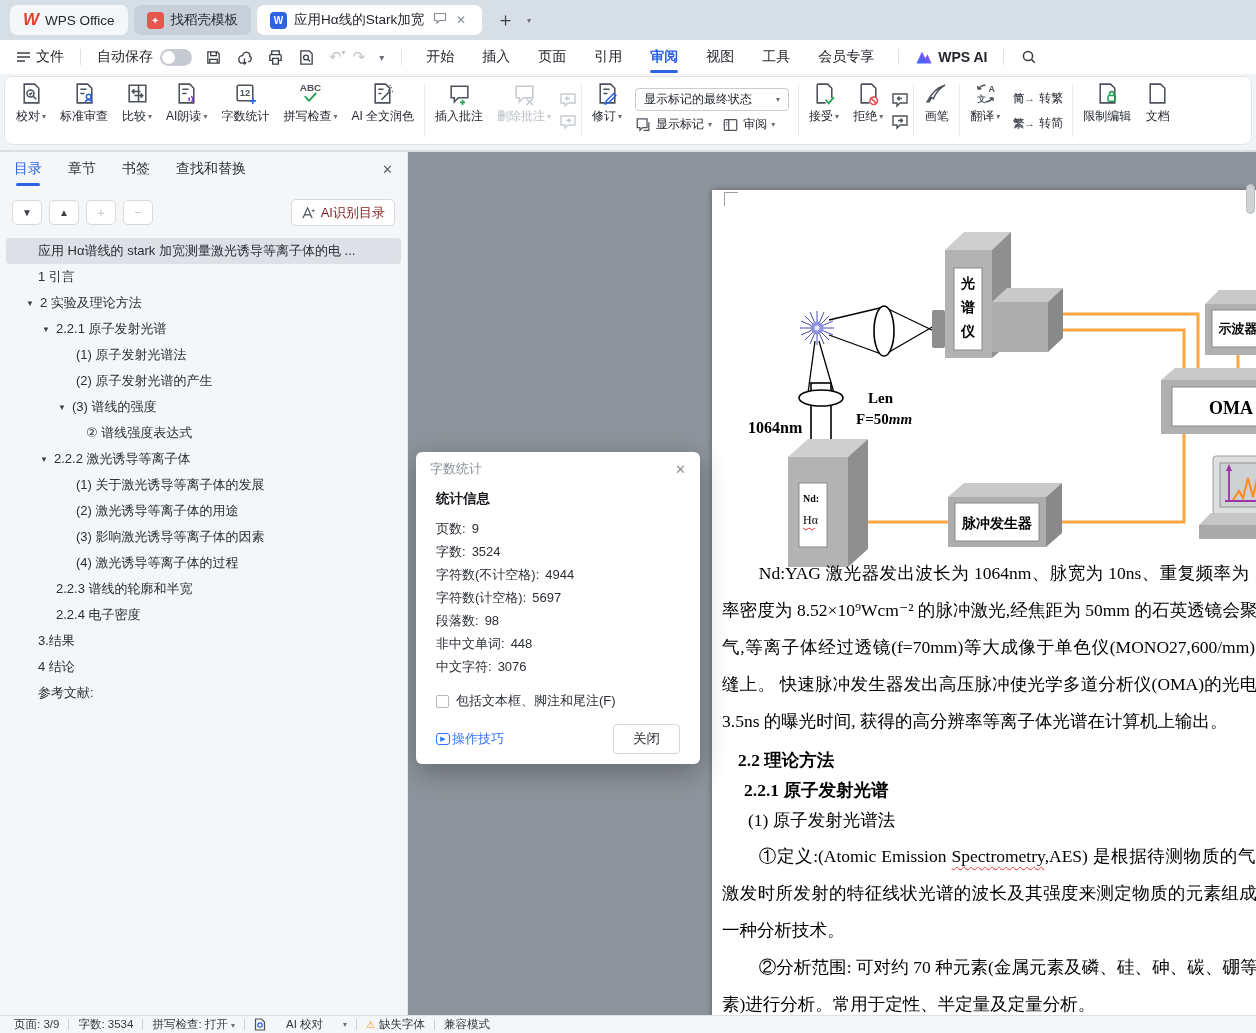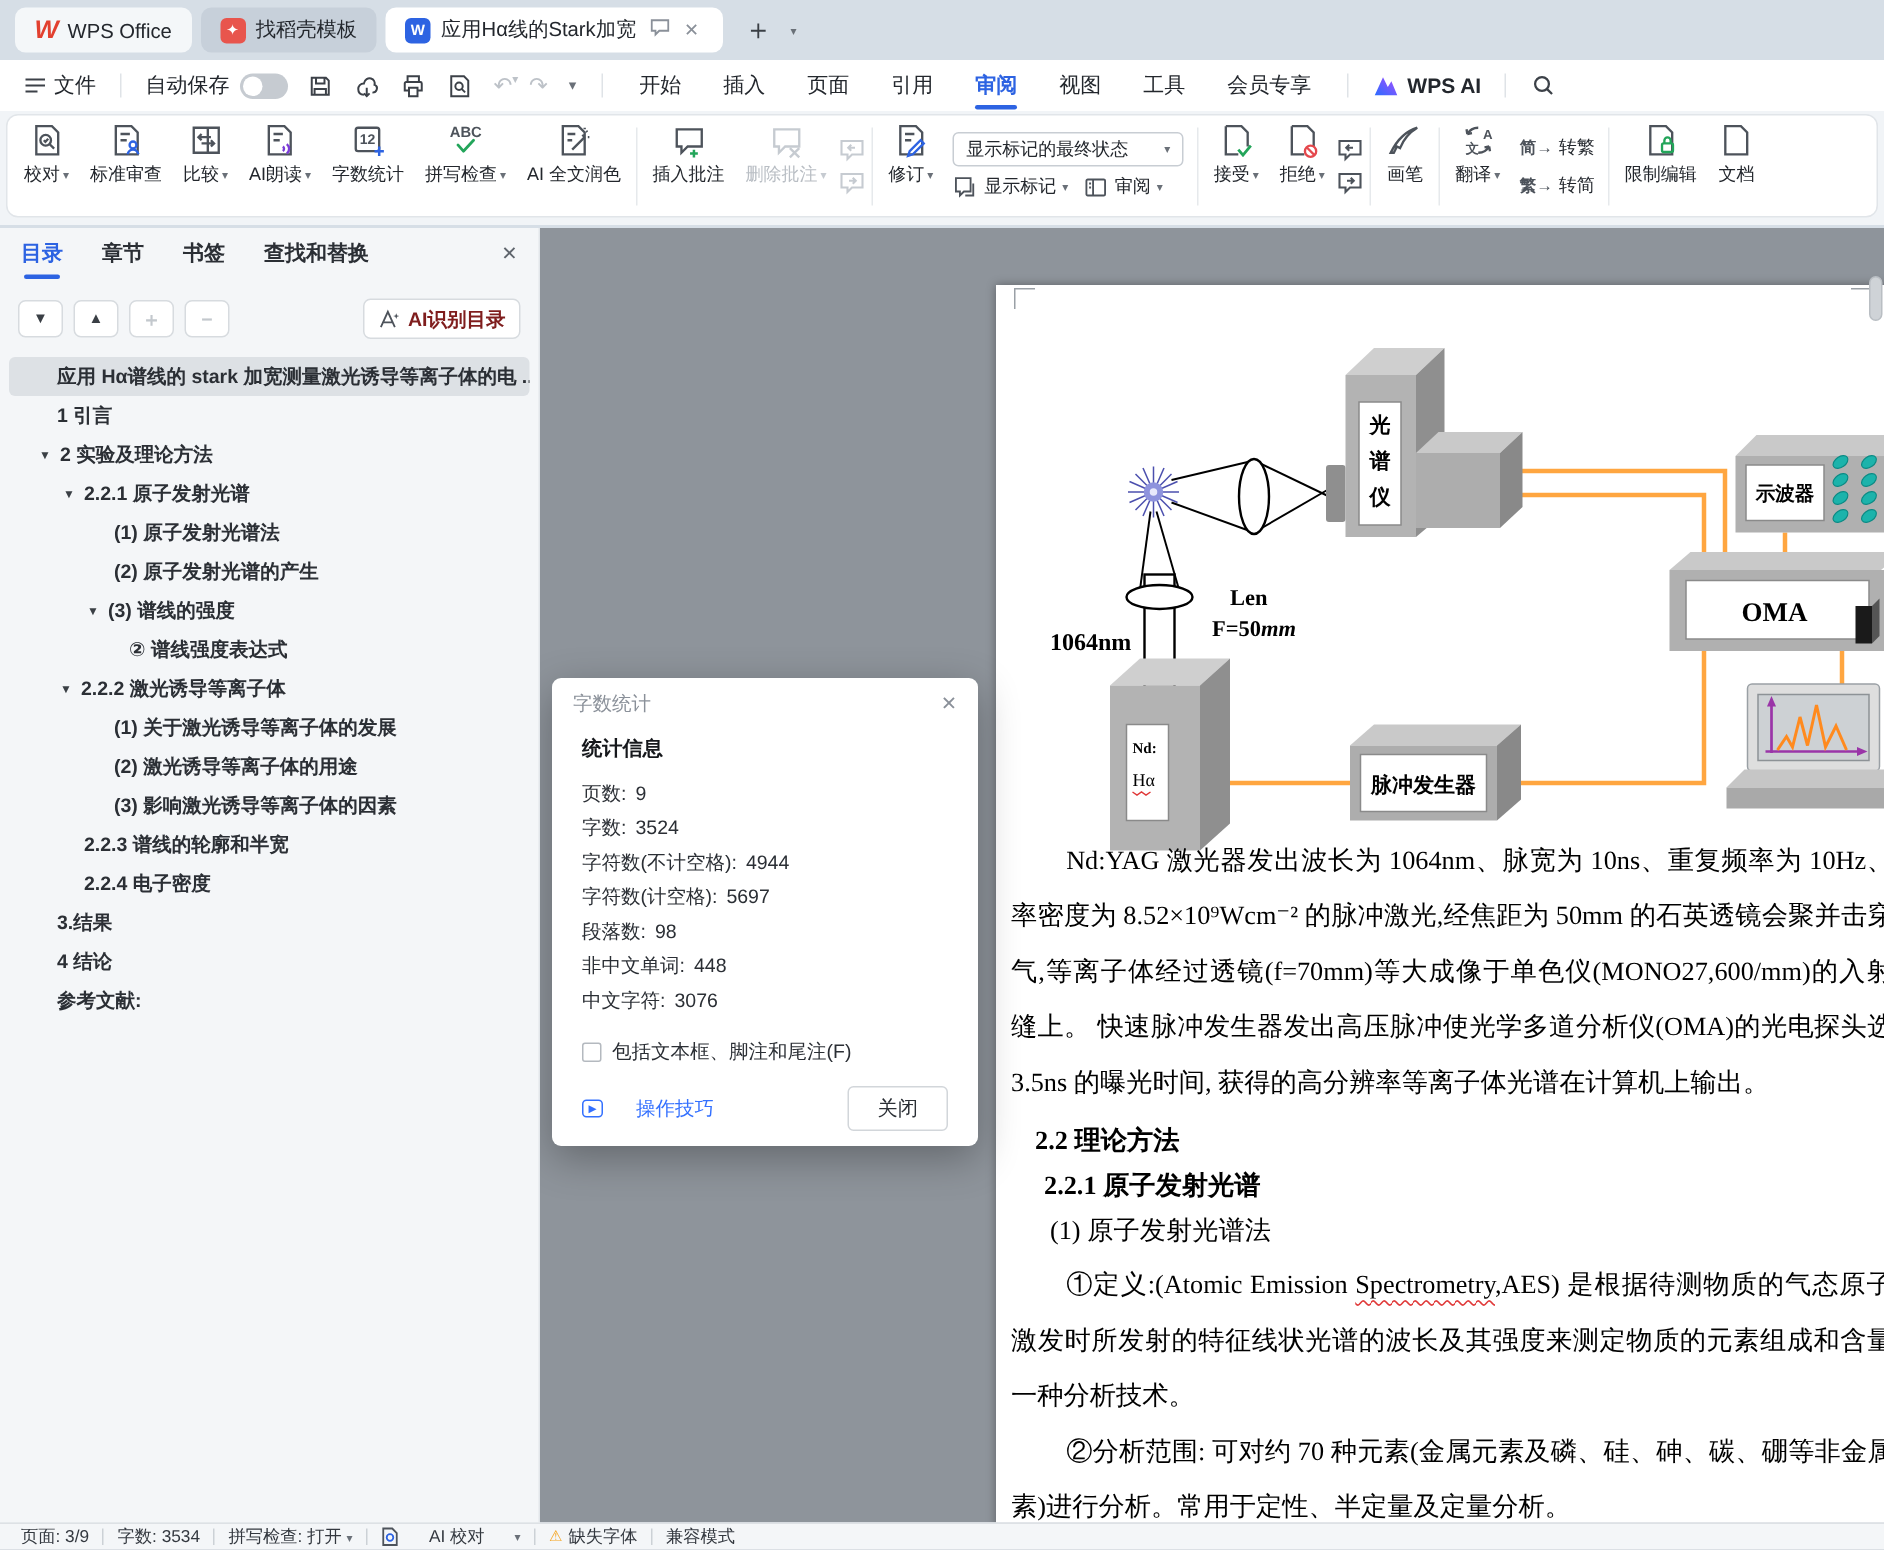--- a/index.html
+++ b/index.html
@@ -45,21 +45,21 @@
   .mini-ic.dis { color:#c6cbd1; }
   .rev-col { display:flex; flex-direction:column; gap:5px; margin:0 6px; }
   .mk-select { width:154px; height:23px; border:1px solid #c8cdd3; border-radius:4px; font-size:12px; color:#23272d; display:flex; align-items:center; padding:0 8px; gap:6px; background:#fff;}
   .mk-select span.t { flex:1; white-space:nowrap; overflow:hidden;}
   .hrow { display:flex; gap:10px; }
   .hbtn { display:flex; align-items:center; gap:4px; font-size:12px; color:#23272d; white-space:nowrap;}
   .cjk-ic { font-size:11px; color:#4d535b; font-weight:700; }
 
   
   .main { position:absolute; top:152px; left:0; right:0; bottom:18px; display:flex; }
-  .sidebar { width:360px; background:#f4f6f8; border-right:1px solid #e2e6ea; flex:none; position:relative;font-weight:bold; }
+  .sidebar { width:408px; background:#f4f6f8; border-right:1px solid #e2e6ea; flex:none; position:relative; }
   .stabs { display:flex; align-items:center; height:34px; padding:0 14px; gap:26px; font-size:14px; color:#2b2f35; }
   .stab { position:relative; height:34px; display:flex; align-items:center;}
   .stab.act { color:#2d63e2; }
   .stab.act::after { content:""; position:absolute; bottom:0; left:2px; right:2px; height:3px; border-radius:2px; background:#2d63e2;}
   .sclose { margin-left:auto; color:#5f656d; font-size:13px;}
   .stools { display:flex; align-items:center; margin:13px 12px 0; gap:7px; }
   .tbt { width:30px; height:25px; background:#fff; border:1px solid #d7dbdf; border-radius:5px; display:flex; align-items:center; justify-content:center; font-size:10px; color:#3a3f45;}
   .tbt.dis { color:#c3c8cd; }
   .ai-toc { margin-left:auto; height:27px; background:#fff; border:1px solid #d7dbdf; border-radius:5px; display:flex; align-items:center; gap:5px; padding:0 9px; font-size:13px; color:#7f1d1d;}
   .toc { margin-top:12px; font-size:13px; color:#2b2f35; }
@@ -87,21 +87,21 @@
   .dlg { position:absolute; left:8px; top:300px; width:284px; height:312px; background:#fff; border-radius:6px;
          box-shadow:0 8px 28px rgba(0,0,0,.30); font-size:13px; color:#2b2f35; }
   .dlg-head { height:34px; display:flex; align-items:center; padding:0 14px; color:#8a9099; font-size:13px; }
   .dlg-x { margin-left:auto; color:#8a9099; }
   .dlg-body { padding:4px 20px 0; }
   .dlg-sec { font-weight:700; color:#16181c; font-size:13.5px; margin-bottom:9px;}
   .stat { display:flex; gap:6px; line-height:23px; }
   .dlg-check { display:flex; align-items:center; gap:7px; margin-top:14px; }
   .cbx { width:13px; height:13px; border:1px solid #b4b9bf; border-radius:2px; background:#fff; flex:none;}
   .dlg-foot { display:flex; align-items:center; padding:14px 20px 0; }
-  .dlg-link { color:#3370ff; display:flex; align-items:center; gap:22px;text-align:right; }
+  .dlg-link { color:#3370ff; display:flex; align-items:center; gap:2px;text-align:right; }
   .play-ic { width:14px; height:12px; border:1px solid #3370ff; border-radius:3px; font-size:7px; display:inline-flex; align-items:center; justify-content:center; color:#3370ff;}
   .dlg-close { margin-left:auto; width:67px; height:30px; border:1px solid #d2d6da; border-radius:4px; background:#fff; display:flex; align-items:center; justify-content:center; font-size:13.5px; color:#2b2f35;}
 
   
   .statusbar { position:absolute; bottom:0; left:0; right:0; height:18px; background:#f4f6f8; border-top:1px solid #dde1e5;
     display:flex; align-items:center; font-size:11.5px; color:#33383f; padding-left:14px; gap:9px; }
   .sdiv { width:1px; height:11px; background:#ccd1d6; }
   .warn { color:#f5a623; font-size:10px; }
   svg.ic { flex:none; }
 </style>
@@ -496,20 +496,23 @@
           <span>2.2.2 激光诱导等离子体</span>
         </div>
         <div class="toc-row" style="padding-left: 70px;">
           <span>(1) 关于激光诱导等离子体的发展</span>
         </div>
         <div class="toc-row" style="padding-left: 70px;">
           <span>(2) 激光诱导等离子体的用途</span>
         </div>
         <div class="toc-row" style="padding-left: 70px;">
           <span>(3) 影响激光诱导等离子体的因素</span>
+        </div>
+        <div class="toc-row" style="padding-left: 70px;">
+          <span>(4) 激光诱导等离子体的过程</span>
         </div>
         <div class="toc-row" style="padding-left: 50px;">
           <span>2.2.3 谱线的轮廓和半宽</span>
         </div>
         <div class="toc-row" style="padding-left: 50px; text-align: center;">
           <span>2.2.4 电子密度</span>
         </div>
         <div class="toc-row" style="padding-left: 32px;">
           <span>3.结果</span>
         </div>

